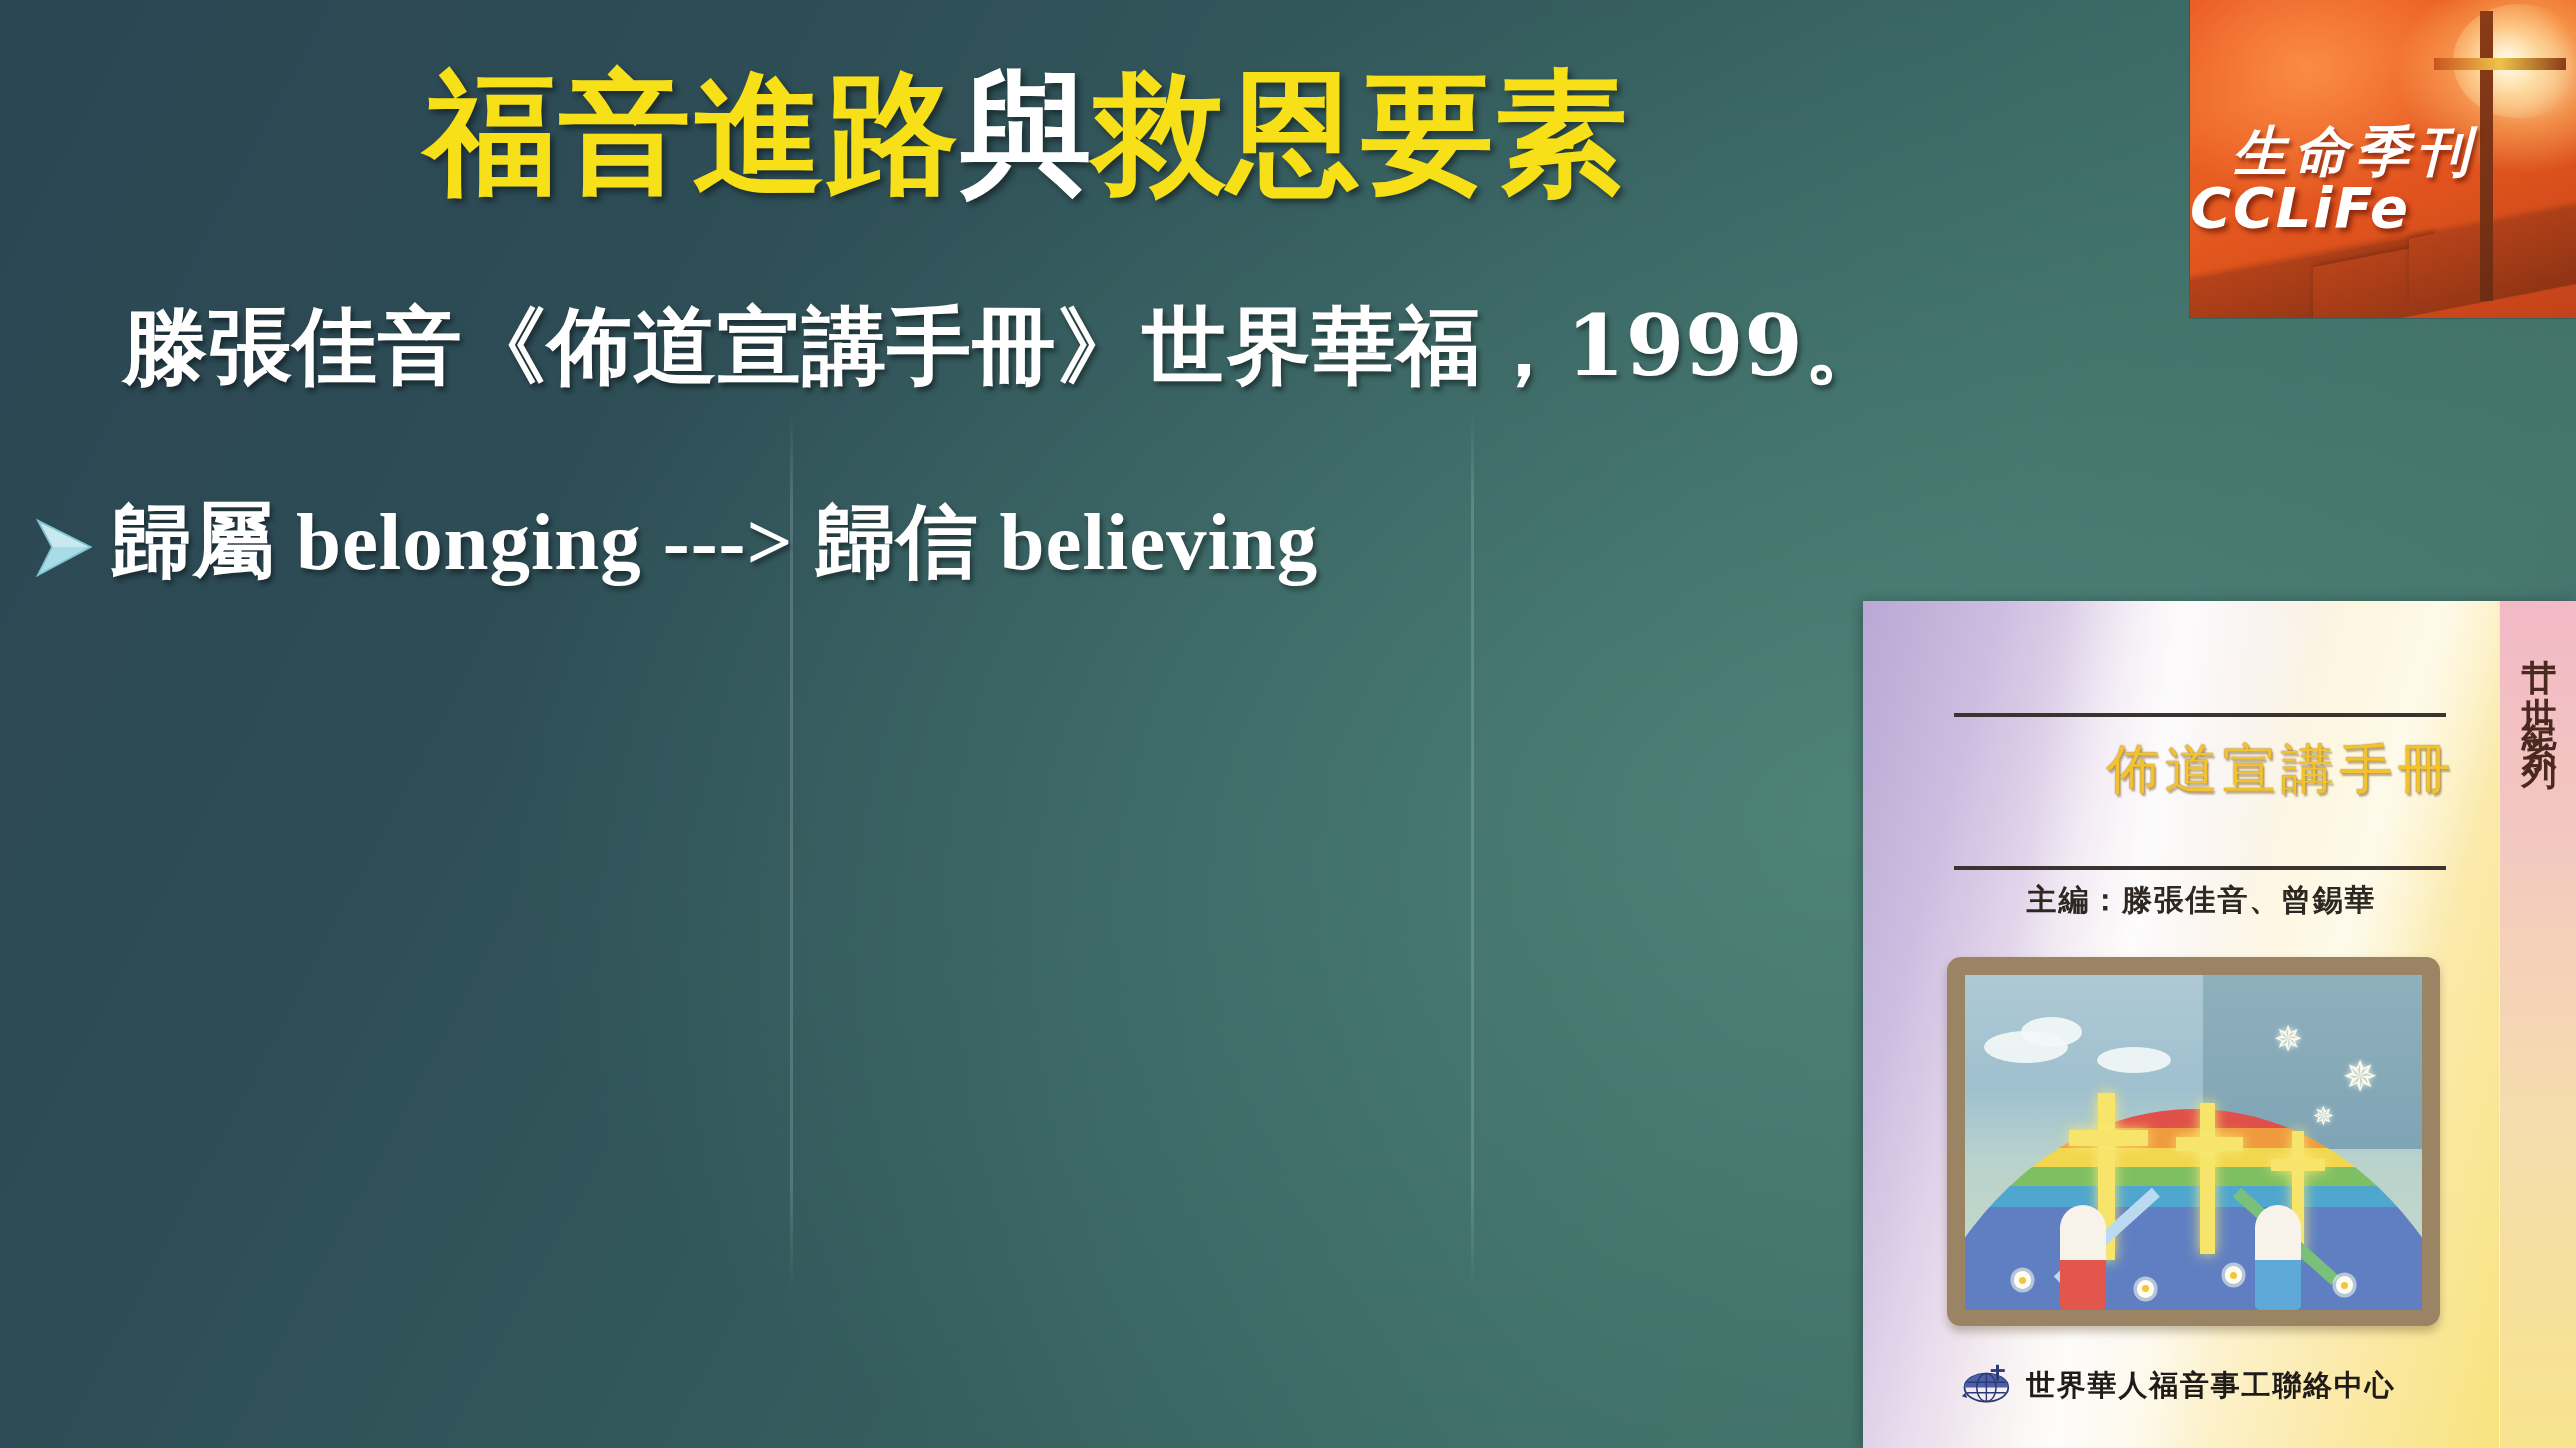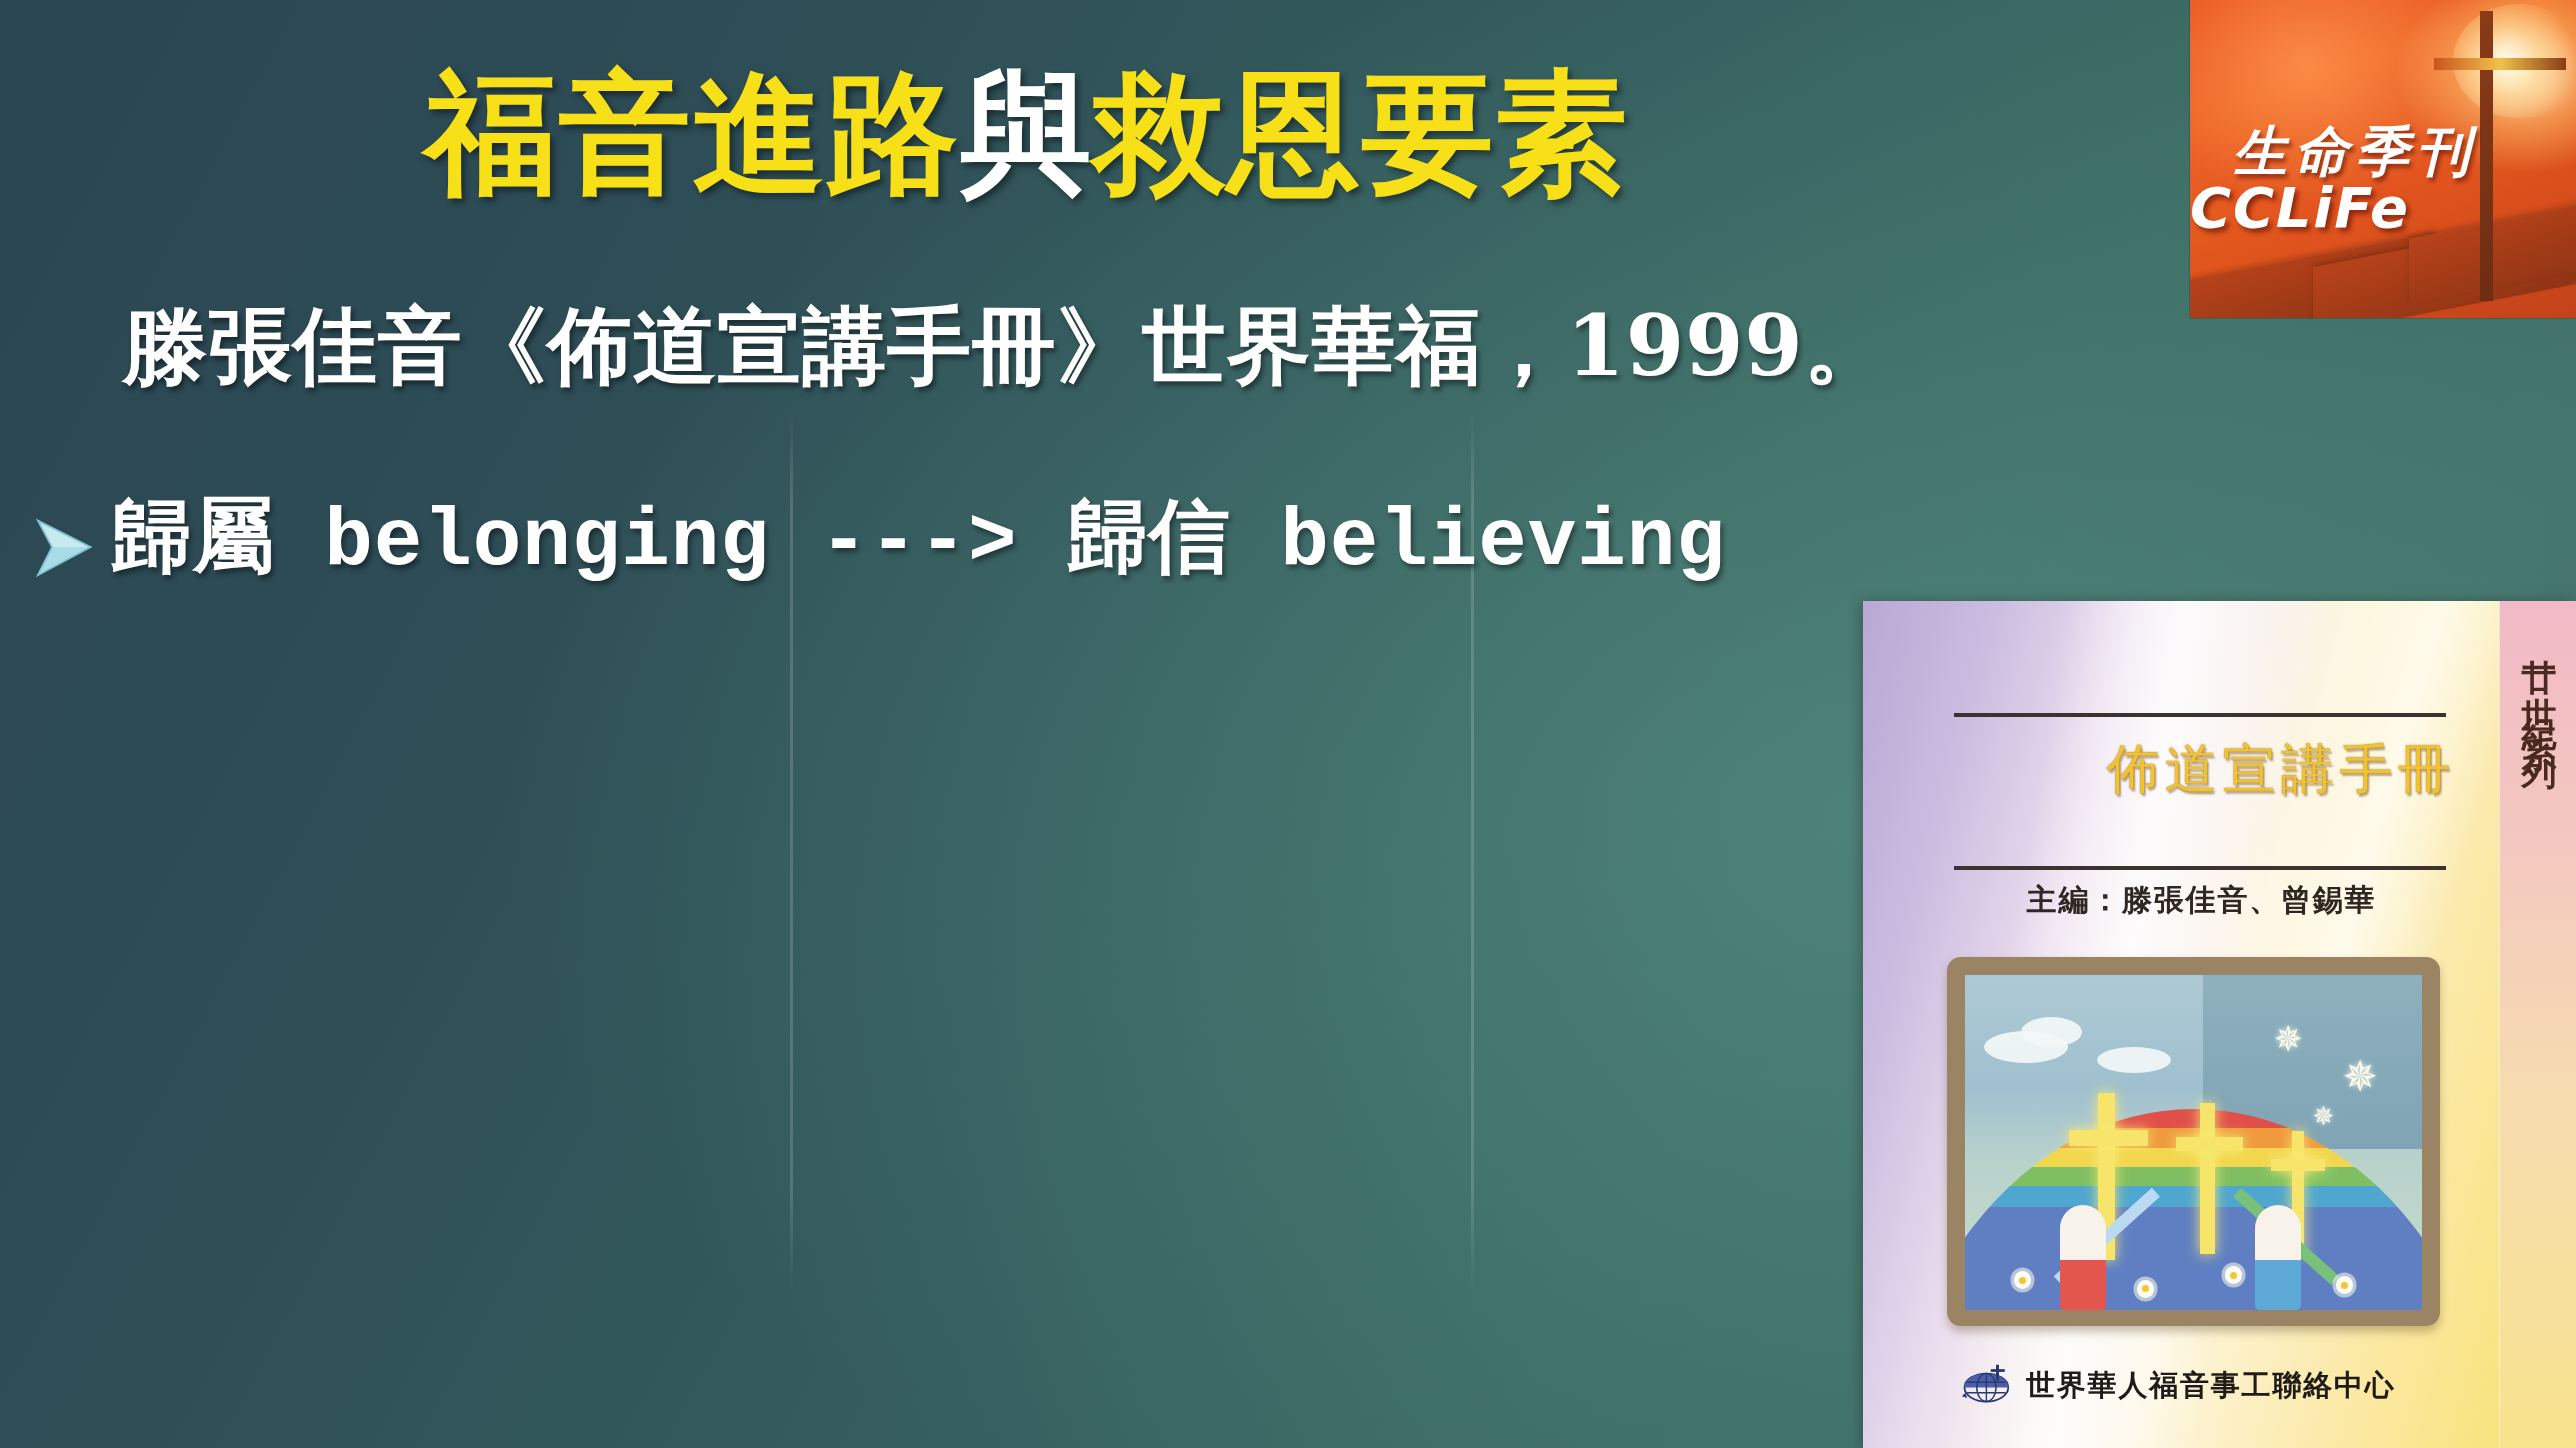--- a/index.html
+++ b/index.html
@@ -89,21 +89,21 @@
   .btext {
     flex: 1 1 auto;
     font-size: 81px;
     font-weight: bold;
     line-height: 1.05;
     white-space: nowrap;
     letter-spacing: 0.9px;
     text-shadow: 2.6px 3.5px 5.3px rgba(0,0,0,0.42);
   }
   .btext.cjk    { font-family: "DejaVu Sans", "Liberation Sans", sans-serif; }
-  .btext.serif  { font-family: Liberation Mono, monospace; }
+  .btext.serif  { font-family: Liberation Serif, serif; }
   .c-yellow { color: #F7E018; }
   .c-white  { color: #FFFFFF; }
 
   
   #cclife {
     position: absolute;
     left: 2190px;
     top: -5.3px;
     width: 386px;
     height: 323px;

